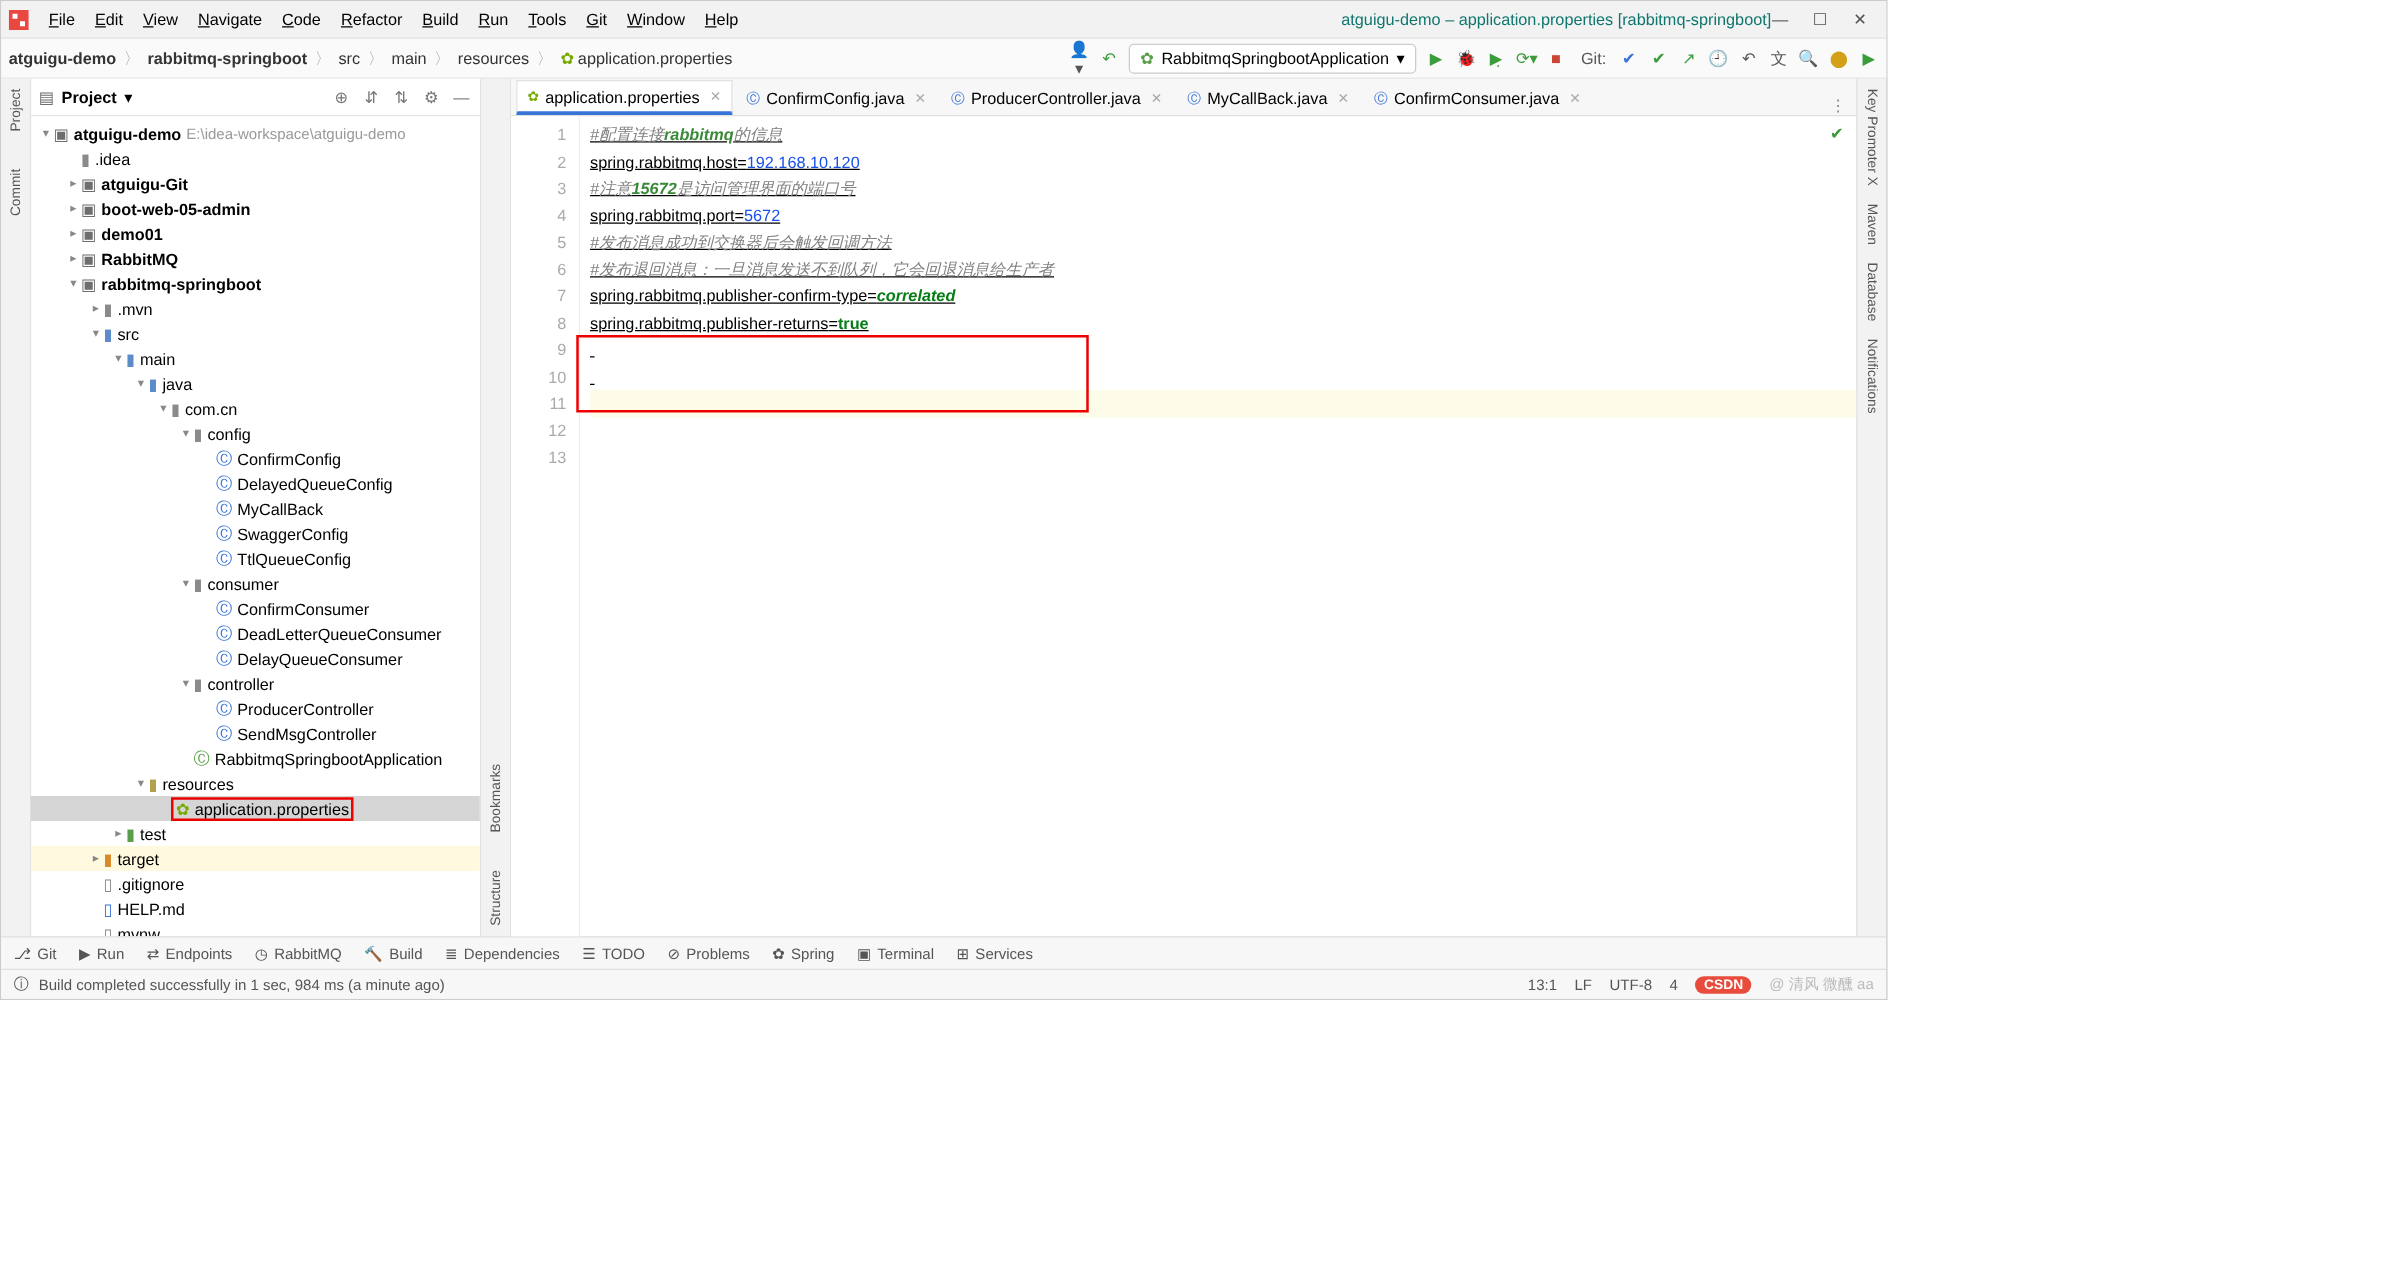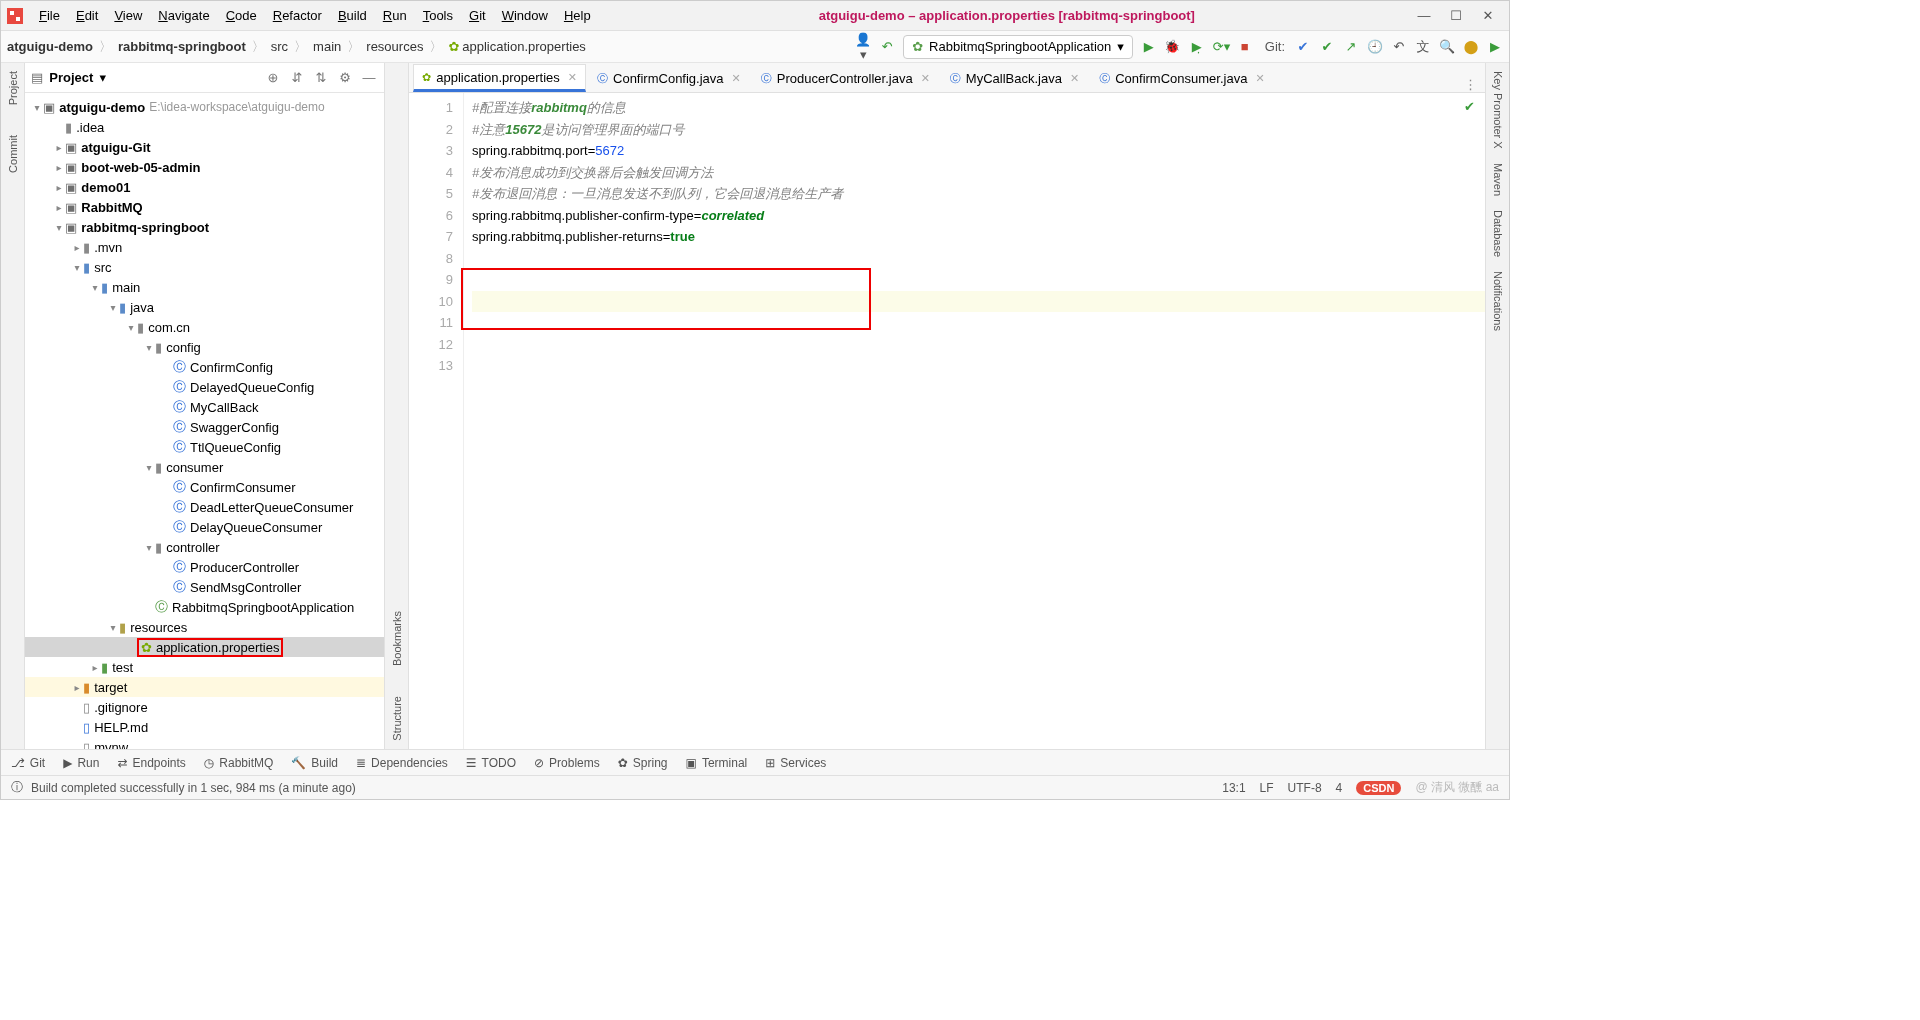--- a/index.html
+++ b/index.html
@@ -3,21 +3,21 @@
 <meta charset="utf-8">
 <style>
 * { box-sizing: border-box; margin: 0; padding: 0; font-family: "Segoe UI", Arial, sans-serif; }
 body { background: #fff; color: #000; font-size: 13px; overflow: hidden; }
 .window { width: 1510px; height: 800px; border: 1px solid #ccc; display: flex; flex-direction: column; background: #f7f7f7; }
 .titlebar { height: 30px; display: flex; align-items: center; padding: 0 6px; background: #f2f2f2; border-bottom: 1px solid #e0e0e0; }
 .titlebar .logo { width: 16px; height: 16px; margin-right: 10px; }
 .titlebar .menu { display: flex; gap: 4px; }
 .titlebar .menu span { padding: 2px 6px; cursor: default; }
 .titlebar .menu span u { text-decoration: underline; }
-.titlebar .title { flex: 1; text-align: center; color: #be185d; font-size: 13px; font-weight: bold; }
+.titlebar .title { flex: 1; text-align: right; color: #0f766e; font-size: 13px; }
 .titlebar .winbtns { display: flex; gap: 18px; padding-right: 8px; }
 .titlebar .winbtns span { width: 14px; text-align: center; color: #555; }
 
 .toolbar2 { height: 32px; display: flex; align-items: center; background: #fafafa; border-bottom: 1px solid #e5e5e5; padding: 0 6px; }
 .crumbs { display: flex; align-items: center; gap: 2px; }
 .crumbs .sep { color: #aaa; margin: 0 4px; }
 .crumbs .c { color: #333; }
 .crumbs .file { color: #333; }
 .crumbs .file .ic { color: #7a0; margin-right: 3px; }
 .toolbar2 .flex1 { flex: 1; }
@@ -59,21 +59,21 @@
 .tabs .tab.active { background: #fff; border-color: #e0e0e0; border-bottom: 3px solid #3874d8; }
 .tabs .tab .ic { font-size: 11px; }
 .tabs .tab .ic.cfg { color: #7a0; }
 .tabs .tab .ic.cls { color: #3874d8; }
 .tabs .tab .close { color: #aaa; margin-left: 3px; font-size: 11px; }
 .tabs .flex1 { flex: 1; }
 .tabs .more { padding: 0 8px; color: #888; }
 .code { flex: 1; display: flex; position: relative; font-family: "JetBrains Mono", Consolas, monospace; font-size: 13px; }
 .gutter { width: 55px; background: #fff; border-right: 1px solid #eee; text-align: right; color: #aaa; padding: 4px 10px 4px 0; line-height: 21.5px; }
 .codebody { flex: 1; padding: 4px 0 4px 8px; line-height: 21.5px; position: relative; }
-.codebody .line { white-space: pre; }
+.codebody .line { white-space: pre; text-decoration: underline; }
 .codebody .hl { background: #fcfce8; display: block; }
 .cm { color: #808080; font-style: italic; }
 .cm2 { color: #3a8a3a; font-style: italic; font-weight: bold; }
 .key { color: #000; }
 .val { color: #067d17; font-weight: bold; }
 .num { color: #1750eb; }
 .redframe { position: absolute; border: 2px solid #e00; pointer-events: none; }
 .analysis { position: absolute; top: 6px; right: 10px; color: #3a9c3a; }
 
 .bottombar { height: 26px; border-top: 1px solid #e0e0e0; background: #f7f7f7; display: flex; align-items: center; padding: 0 10px; gap: 18px; font-size: 12px; }
@@ -293,20 +293,21 @@
             <div>8</div>
             <div>9</div>
             <div>10</div>
             <div>11</div>
             <div>12</div>
             <div>13</div>
           </div>
         <div class="codebody" id="codebody">
           <div class="redframe" style="left:-3px; top:175px; width:410px; height:62px;"></div>
         <div class="line"><span class="cm">#配置连接</span><span class="cm2">rabbitmq</span><span class="cm">的信息</span></div>
+            <div class="line"><span class="key">spring.rabbitmq.host</span>=<span class="num" style="">192.168.10.120</span></div>
             <div class="line"><span class="cm">#注意</span><span class="cm2">15672</span><span class="cm">是访问管理界面的端口号</span></div>
             <div class="line"><span class="key">spring.rabbitmq.port</span>=<span class="num" style="">5672</span></div>
             <div class="line"><span class="cm">#发布消息成功到交换器后会触发回调方法</span></div>
             <div class="line"><span class="cm">#发布退回消息：一旦消息发送不到队列，它会回退消息给生产者</span></div>
             <div class="line"><span class="key">spring.rabbitmq.publisher-confirm-type</span>=<span class="val" style="font-style:italic">correlated</span></div>
             <div class="line"><span class="key">spring.rabbitmq.publisher-returns</span>=<span class="val" style="">true</span></div>
             <div class="line">&nbsp;</div>
             <div class="line">&nbsp;</div>
             <div class="line hl">&nbsp;</div>
           </div>

